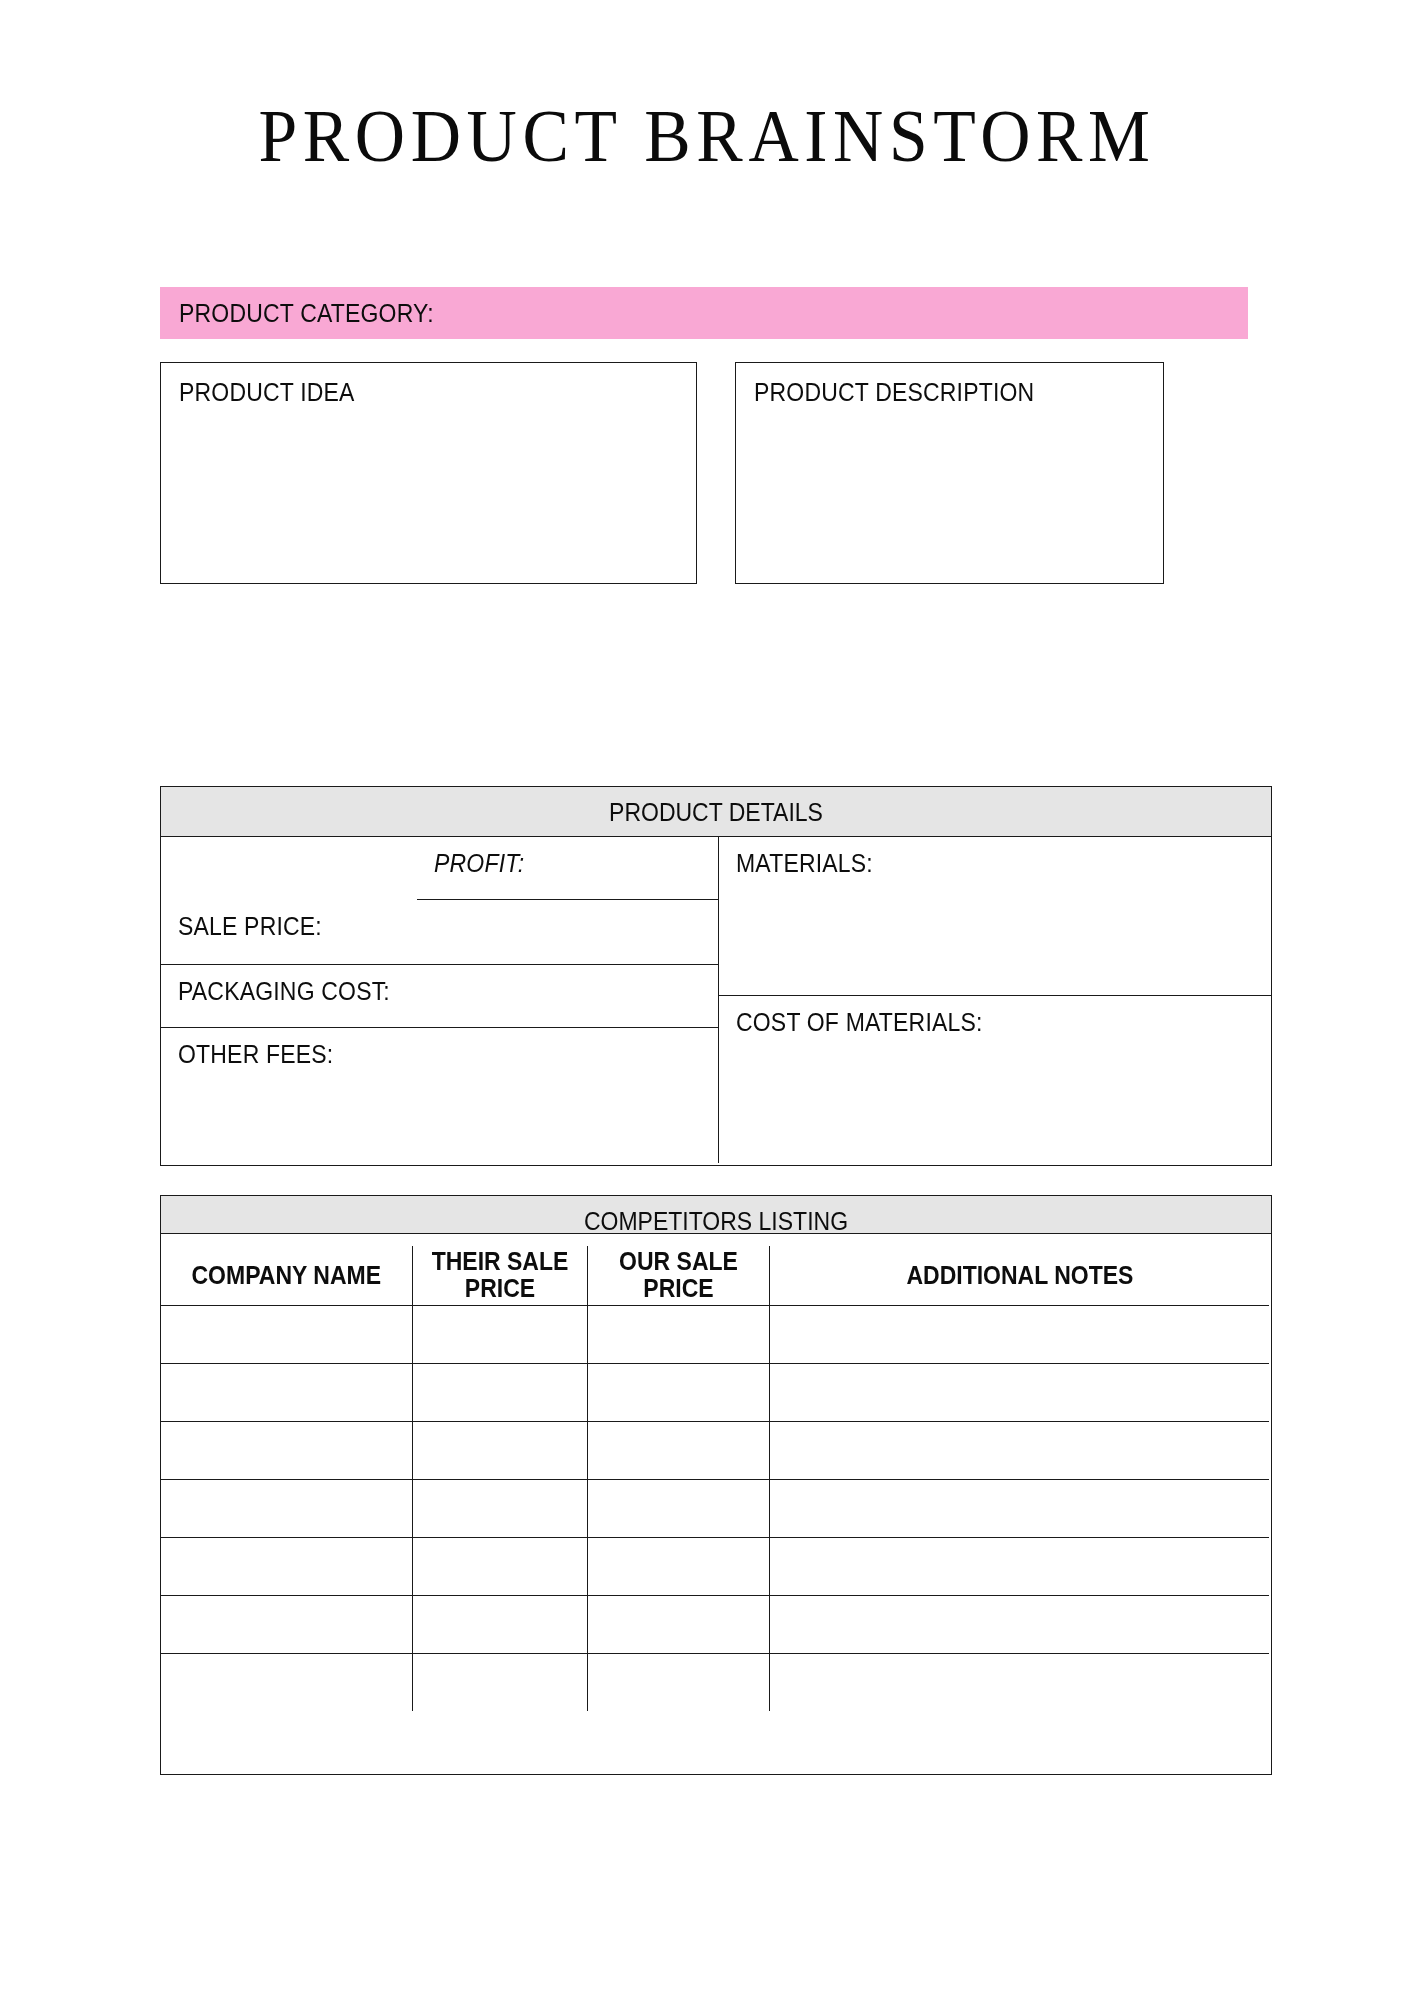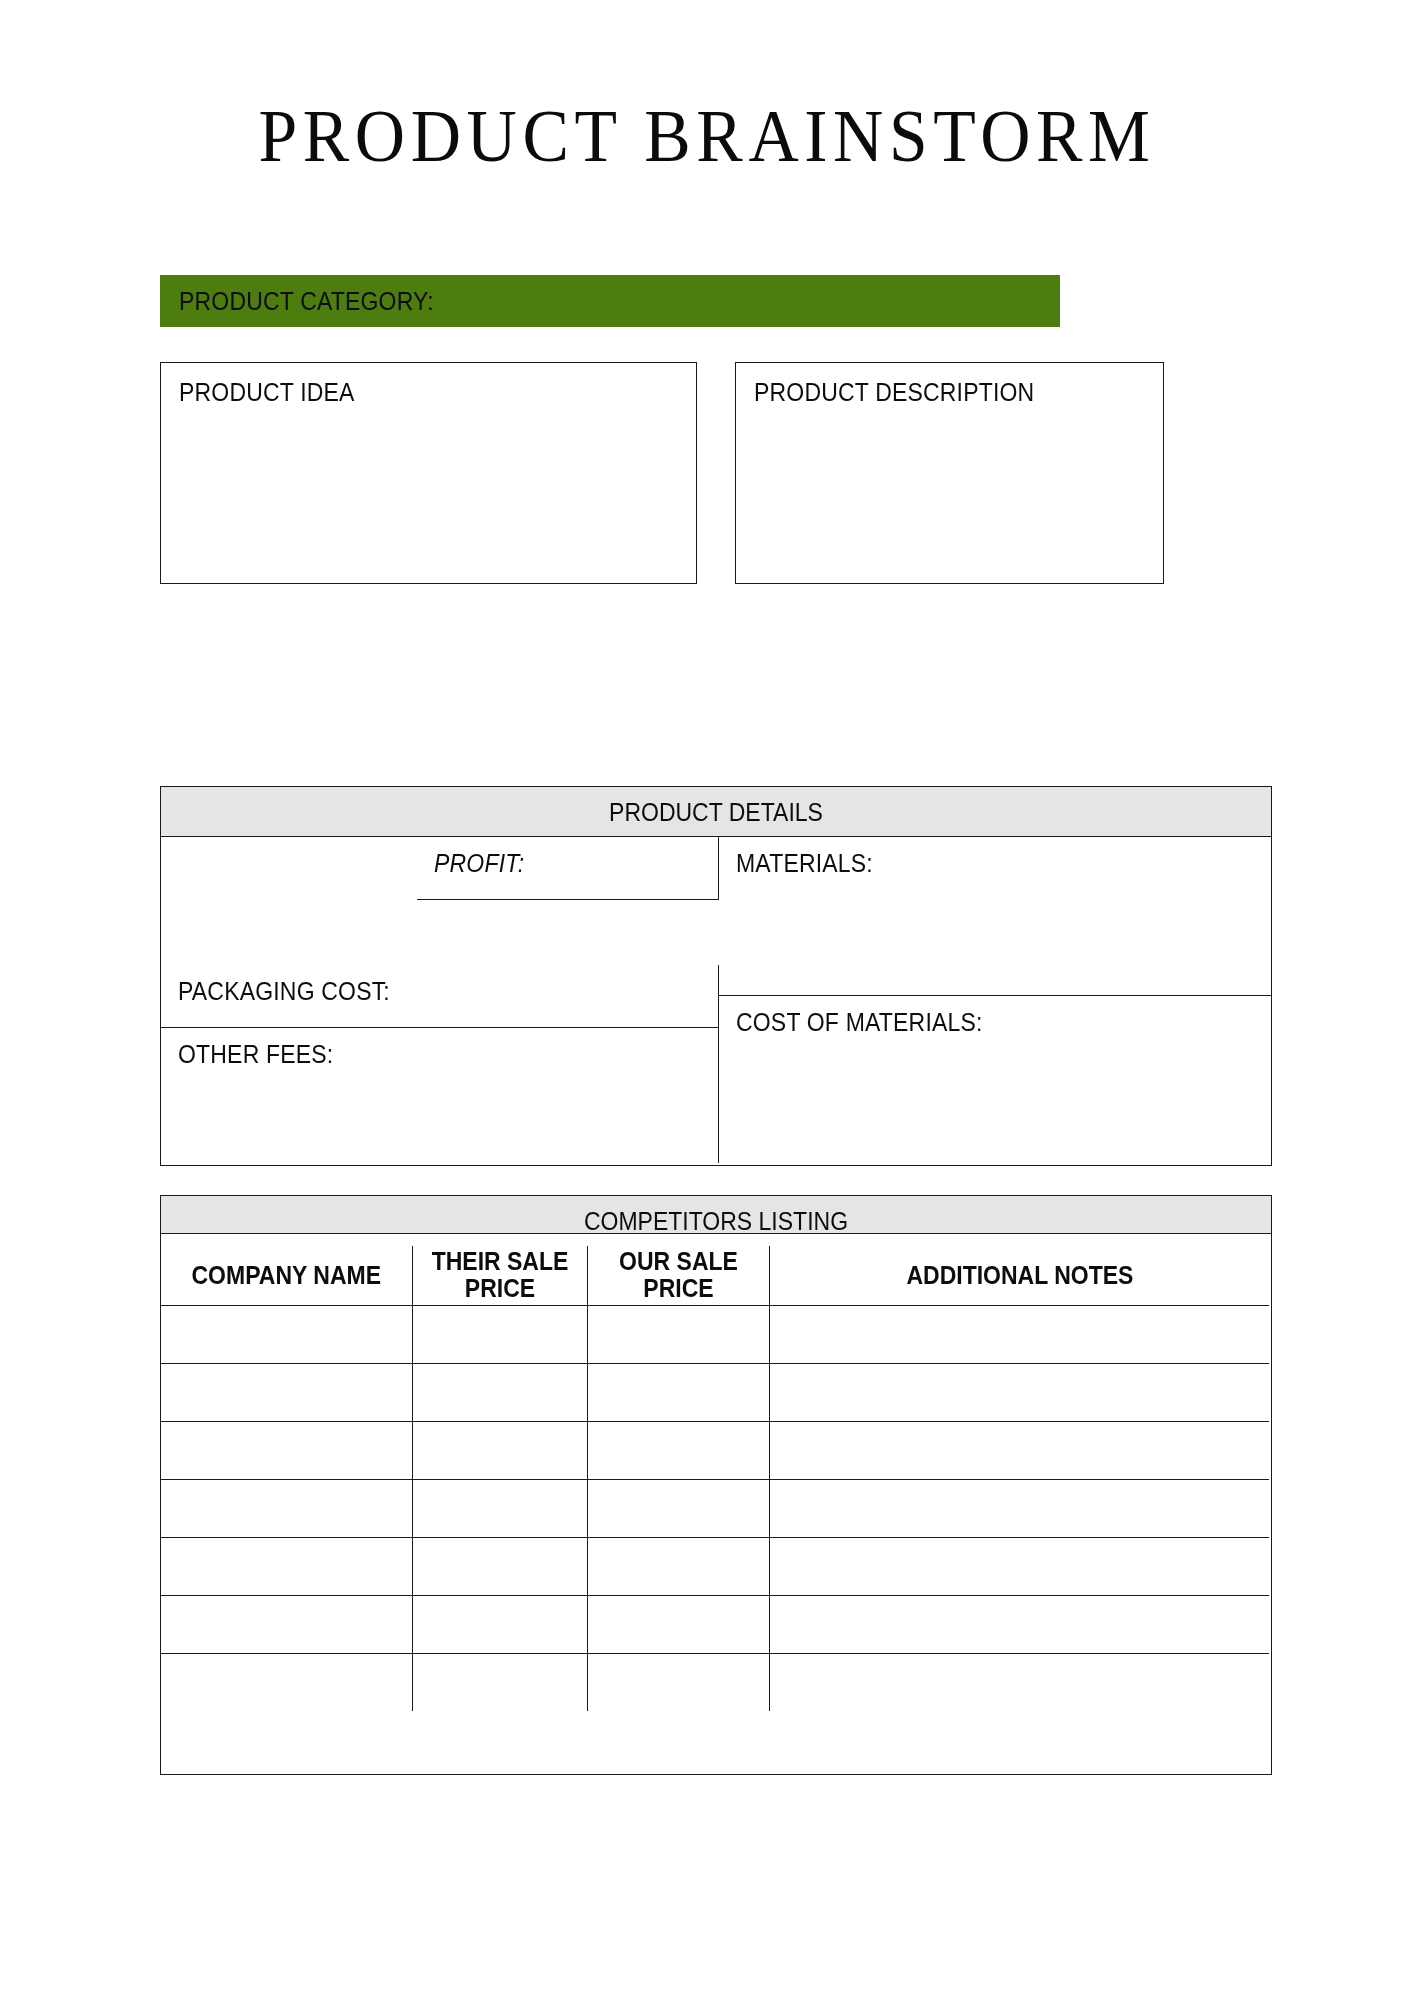--- a/index.html
+++ b/index.html
@@ -65,24 +65,24 @@
     transform: scaleX(0.92);
     transform-origin: center center;
     white-space: nowrap;
     text-align: center;
   }
 
   
   #category-bar {
     position: absolute;
     left: 160px;
-    top: 275px;
-    width: 900px;
+    top: 287px;
+    width: 1088px;
     height: 52px;
-    background: #4d7c0f;
+    background: #f9a8d4;
   }
   #category-bar .lbl {
     position: absolute;
     left: 19px;
     top: 11px;
   }
 
   
   .bigbox {
     position: absolute;
@@ -240,20 +240,23 @@
 
     <div id="details-header">
       <span class="lbl-c">PRODUCT DETAILS</span>
     </div>
 
 
     <div id="cell-profit" class="dcell">
       <span class="lbl">PROFIT:</span>
     </div>
 
+    <div id="cell-sale" class="dcell">
+      <span class="lbl">SALE PRICE:</span>
+    </div>
 
     <div id="cell-pack" class="dcell">
       <span class="lbl">PACKAGING COST:</span>
     </div>
 
     <div id="cell-other" class="dcell">
       <span class="lbl">OTHER FEES:</span>
     </div>
 
     <div id="cell-materials" class="dcell">

